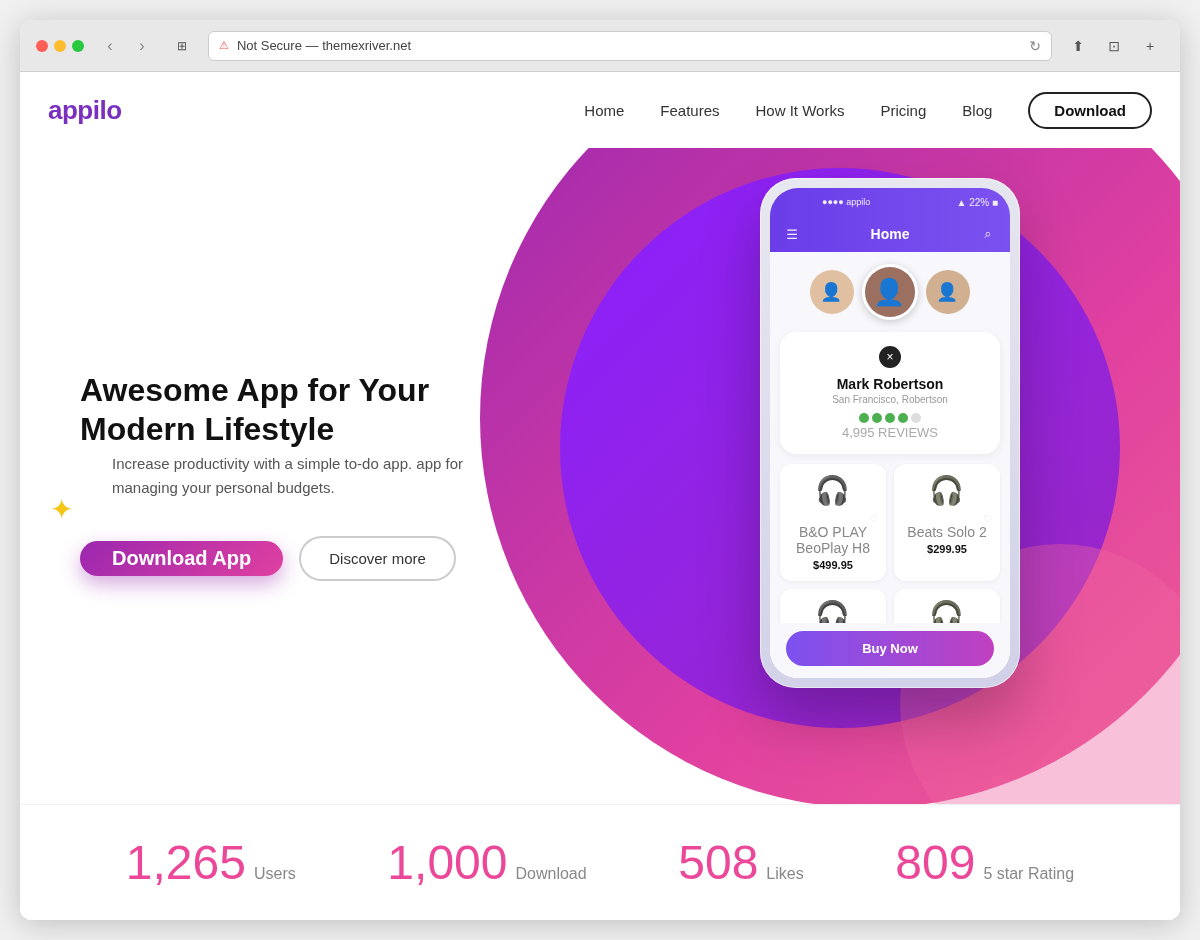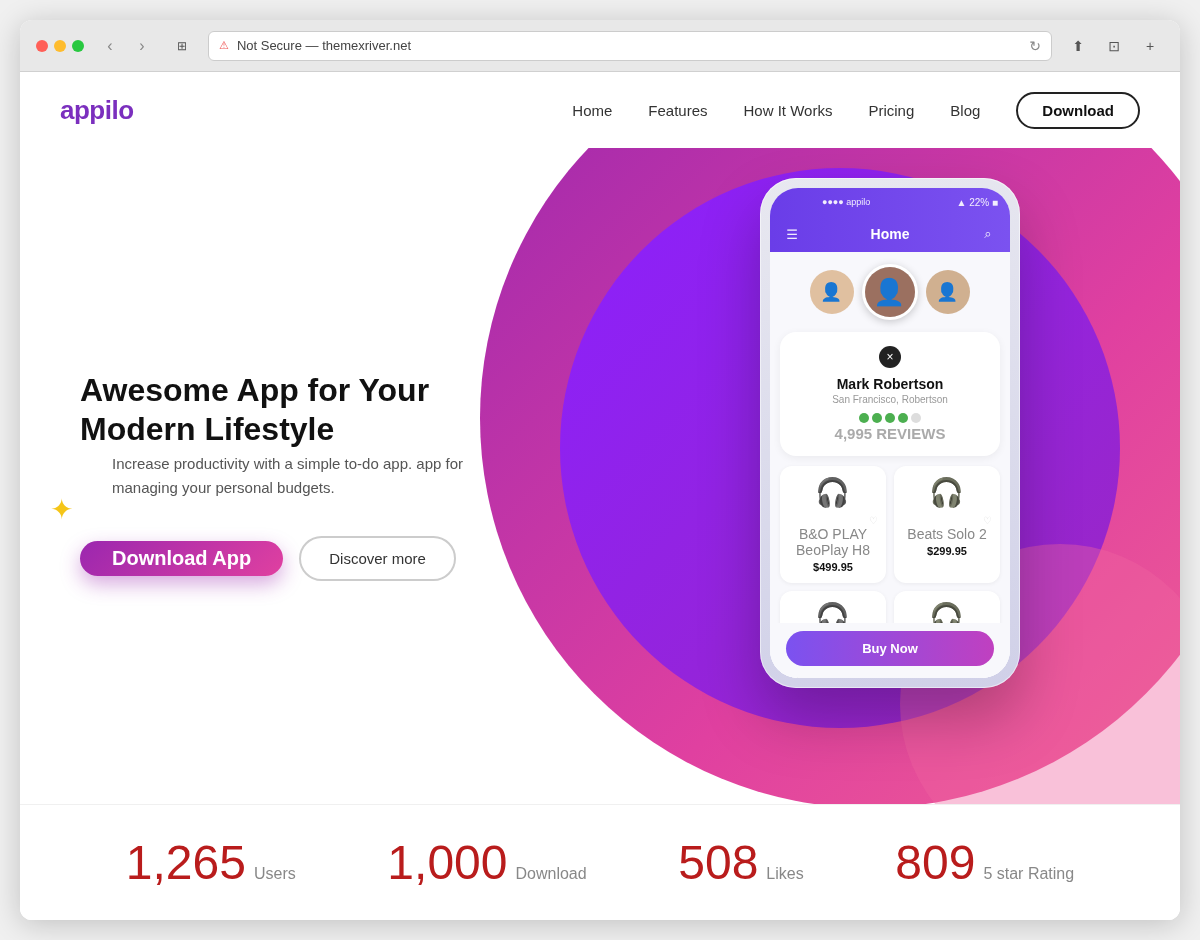--- a/index.html
+++ b/index.html
@@ -118,21 +118,21 @@
       background: #fff;
       display: flex;
       flex-direction: column;
     }
 
     
     .site-header {
       display: flex;
       align-items: center;
       justify-content: space-between;
-      padding: 0 40px;
+      padding: 0 28px;
       height: 76px;
       flex-shrink: 0;
       position: relative;
       z-index: 10;
       background: #fff;
     }
 
     .logo {
       font-size: 26px;
       font-weight: 700;
@@ -417,23 +417,22 @@
       justify-content: center;
       gap: 3px;
       margin-bottom: 2px;
     }
 
     .star { width: 10px; height: 10px; border-radius: 50%; }
     .star-filled { background: #4CAF50; }
     .star-empty { background: #ddd; }
 
     .profile-reviews {
-      font-size: 15px;
+      font-size: 13px;
       color: #aaa;
-      font-weight: bold;
     }
 
     
     .products-grid {
       display: grid;
       grid-template-columns: 1fr 1fr;
       gap: 8px;
     }
 
     .product-card {
@@ -493,21 +492,21 @@
 
     .stat-item {
       display: flex;
       align-items: baseline;
       gap: 8px;
     }
 
     .stat-number {
       font-size: 48px;
       font-weight: 300;
-      color: #b91c1c;
+      color: #ec4899;
     }
 
     .stat-label {
       font-size: 16px;
       color: #888;
       font-weight: 400;
     }
   </style>
 </head>
 <body>

